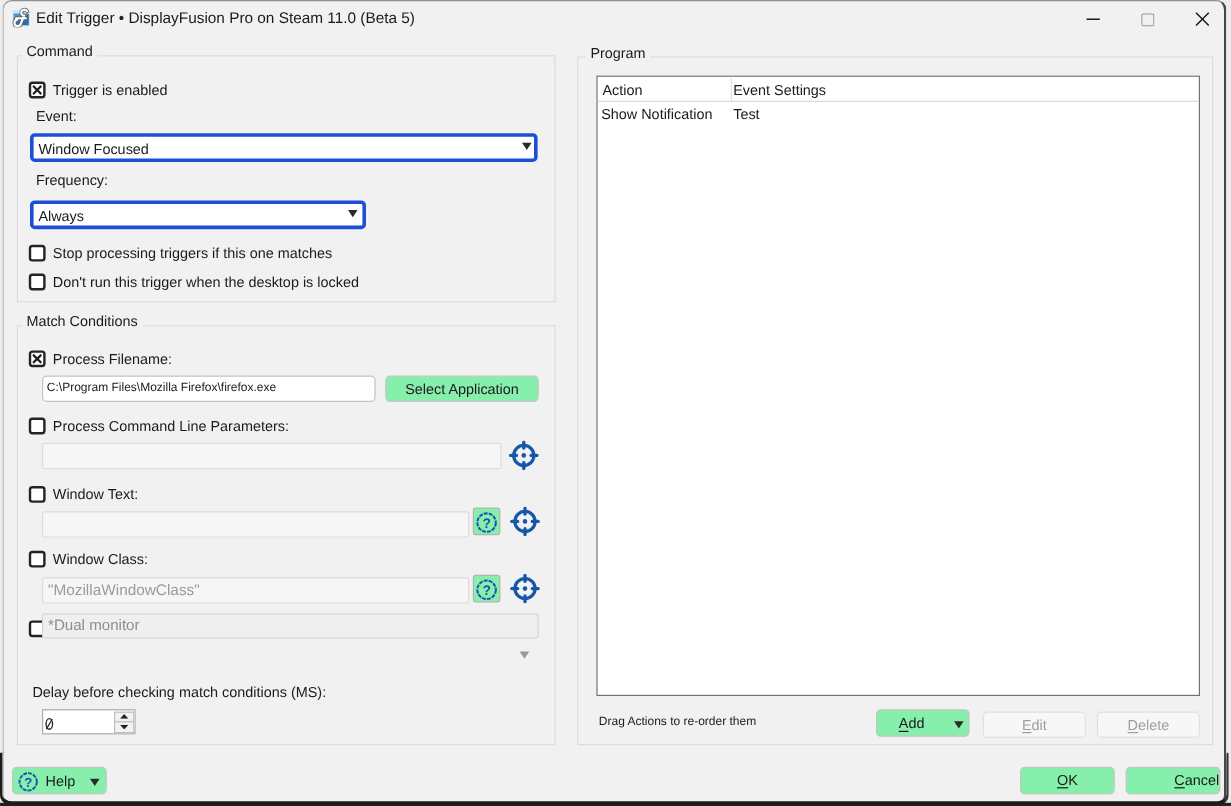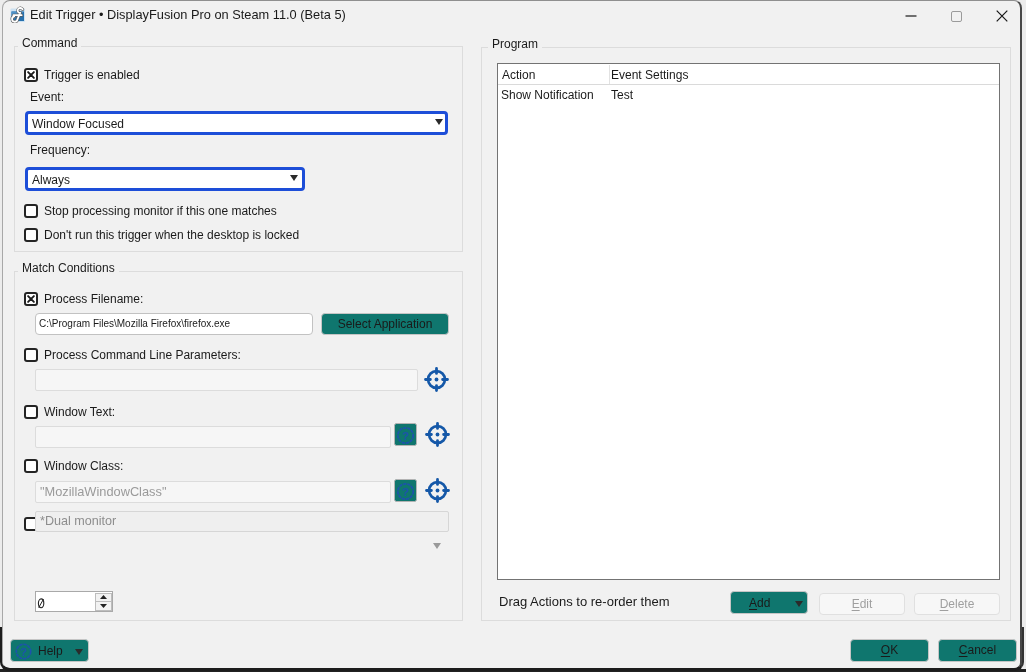--- a/index.html
+++ b/index.html
@@ -23,21 +23,21 @@
 .cb svg { position:absolute; left:0; top:0; }
 .lab { position:absolute; white-space:nowrap; line-height:14px; }
 
 .input { position:absolute; background:#fff; border:1px solid #c2c2c2; border-radius:4px; line-height:20px; font-size:10px; padding-left:3px; white-space:nowrap; overflow:hidden; }
 .dis-input { position:absolute; background:#f6f6f6; border:1px solid #dcdcdc; border-radius:2px; line-height:20px; font-size:12.8px; padding-left:4px; color:#9a9a9a; white-space:nowrap; }
 .combo { position:absolute; background:#fff; border:3px solid #1d4ed8; border-radius:4px; line-height:20px; padding-left:4px; white-space:nowrap; }
 .dis-combo { position:absolute; background:#efefef; border:1px solid #d6d6d6; border-radius:2px; line-height:19px; font-size:12.6px; padding-left:4px; color:#8d8d8d; white-space:nowrap; }
 .tri { position:absolute; width:0; height:0; border-left:4.5px solid transparent; border-right:4.5px solid transparent; border-top:6px solid #2b2b2b; }
 .tri-grey { border-top-color:#9a9a9a; }
 
-.btn { position:absolute; background:#0f766e; border:1px solid #c5c5c5; border-radius:4px; text-align:center; }
+.btn { position:absolute; background:#86efac; border:1px solid #c5c5c5; border-radius:4px; text-align:center; }
 .btn-dis { background:#f7f7f7; border-color:#e0e0e0; color:#9f9f9f; }
 u { text-decoration:underline; text-underline-offset:2px; }
 </style>
 </head>
 <body>
 <div class="win"></div>
 <div class="botbar"></div>
 <div style="position:absolute;left:0;right:2px;top:627px;bottom:1px;border-radius:0 0 9px 9px;border-left:2px solid #1c1c1c;border-right:2px solid #333;border-bottom:3px solid #1c1c1c;pointer-events:none;"></div>
 <div class="abs" style="left:0;top:0;width:1026px;height:532px;" id="page">
 
@@ -74,21 +74,21 @@
 
 <div class="lab" style="left:30px;top:90px;">Event:</div>
 <div class="combo" style="left:25px;top:111px;width:423px;height:24px;">Window Focused</div>
 <div class="tri" style="left:434.5px;top:119px;"></div>
 
 <div class="lab" style="left:30px;top:131px;margin-top:12px;">Frequency:</div>
 <div class="combo" style="left:25px;top:167px;width:280px;height:24px;">Always</div>
 <div class="tri" style="left:289.5px;top:175px;"></div>
 
 <div class="cb" style="left:24px;top:204px;"></div>
-<div class="lab" style="left:44px;top:204px;">Stop processing monitor if this one matches</div>
+<div class="lab" style="left:44px;top:204px;">Stop processing triggers if this one matches</div>
 <div class="cb" style="left:24px;top:228px;"></div>
 <div class="lab" style="left:44px;top:228px;">Don't run this trigger when the desktop is locked</div>
 
 <div class="grp" style="left:14px;top:271px;width:449px;height:350px;"></div>
 <div class="grp-lab" style="left:18px;top:262px;">Match Conditions</div>
 
 <div class="cb" style="left:24px;top:292px;">
       <svg width="10" height="10" viewBox="0 0 10 10">
         <path d="M2.1 2.1 L7.9 7.9 M7.9 2.1 L2.1 7.9" stroke="#1c1c1c" stroke-width="1.9" stroke-linecap="round"></path>
       </svg>
@@ -130,20 +130,21 @@
       <circle cx="12.5" cy="12.5" r="8.4" fill="none" stroke="#1558a8" stroke-width="2.7"></circle>
       <circle cx="12.5" cy="12.5" r="1.9" fill="#1558a8"></circle>
       <path d="M12.5 1.5 V6.4 M12.5 18.6 V23.5 M1.5 12.5 H6.4 M18.6 12.5 H23.5" stroke="#1558a8" stroke-width="2.8" stroke-linecap="round"></path>
     </svg>
 
 <div class="cb" style="left:24px;top:517px;"></div>
 <div class="lab" style="left:44px;top:517px;">Monitor Profile:</div>
 <div class="dis-combo" style="left:35px;top:511px;width:414px;height:21px;">*Dual monitor</div>
 <div class="tri tri-grey" style="left:432.5px;top:543px;"></div>
 
+<div class="lab" style="left:27px;top:570px;">Delay before checking match conditions (MS):</div>
 <div class="abs" style="left:35px;top:591px;width:78px;height:21px;background:#fff;border:1px solid #a9a9a9;">
   <svg style="position:absolute;left:0.5px;top:5.5px;" width="9" height="11" viewBox="0 0 9 11">
         <ellipse cx="4.1" cy="5.3" rx="2.7" ry="4.4" fill="none" stroke="#222" stroke-width="1.1"></ellipse>
         <path d="M6.5 1.1 L1.7 9.6" stroke="#222" stroke-width="1"></path>
       </svg>
   <div class="abs" style="right:0.5px;top:0.5px;width:16.5px;height:9.2px;background:#f2f2f2;border:1px solid #bdbdbd;"></div>
   <div class="abs" style="right:0.5px;bottom:0.5px;width:16.5px;height:9.2px;background:#f2f2f2;border:1px solid #bdbdbd;"></div>
   <svg class="abs" style="right:5.5px;top:3px;" width="7" height="4" viewBox="0 0 7 4">
         <path d="M3.5 0 L7 4 L0 4 Z" fill="#222"></path>
       </svg>
@@ -157,32 +158,32 @@
 
 <div class="abs" style="left:497px;top:63px;width:503px;height:517px;background:#fff;border:1px solid #737373;">
   <div class="abs" style="left:0;top:0;width:100%;height:21px;border-bottom:1px solid #dadada;"></div>
   <div class="abs" style="left:111px;top:1px;width:1px;height:19px;background:#e2e2e2;"></div>
   <div class="lab" style="left:4px;top:4px;">Action</div>
   <div class="lab" style="left:113px;top:4px;">Event Settings</div>
   <div class="lab" style="left:3px;top:24px;">Show Notification</div>
   <div class="lab" style="left:113px;top:24px;">Test</div>
 </div>
 
-<div class="lab" style="left:499px;top:595px;font-size:13px;">Drag Actions to re-order them</div>
+<div class="lab" style="left:499px;top:595px;font-size:10px;">Drag Actions to re-order them</div>
 <div class="btn" style="left:730px;top:591px;width:78px;height:23px;padding-left:45px;">
       <span style="position:absolute;left:18px;top:4px;"><u>A</u>dd</span>
   <div class="tri" style="left:64px;top:9px;"></div>
     </div>
 <div class="btn btn-dis" style="left:819px;top:593px;width:86px;height:22px;line-height:20px;"><u>E</u>dit</div>
 <div class="btn btn-dis" style="left:914px;top:593px;width:86px;height:22px;line-height:20px;"><u>D</u>elete</div>
 
 <div class="btn" style="left:10px;top:639px;width:79px;height:23px;">
   <svg style="position:absolute;left:4px;top:3px;" width="17" height="17" viewBox="0 0 17 17">
         <circle cx="8.5" cy="8.5" r="7.2" fill="none" stroke="#1d52ad" stroke-width="1.6" stroke-dasharray="3.3 0.9"></circle>
         <text x="8.5" y="12.6" font-size="11" font-weight="bold" fill="#1d52ad" text-anchor="middle" font-family="Liberation Sans">?</text>
       </svg>
   <span style="position:absolute;left:27px;top:4px;">Help</span>
   <div class="tri" style="left:64px;top:9px;"></div>
 </div>
 <div class="btn" style="left:850px;top:639px;width:79px;height:23px;line-height:21px;"><u>O</u>K</div>
-<div class="btn" style="left:938px;top:639px;width:79px;height:23px;line-height:21px;"><u>C</u>ancel</div>
+<div class="btn" style="left:938px;top:639px;width:79px;height:23px;line-height:21px;text-align:right;"><u>C</u>ancel</div>
 
 </div>
 
 </body></html>

